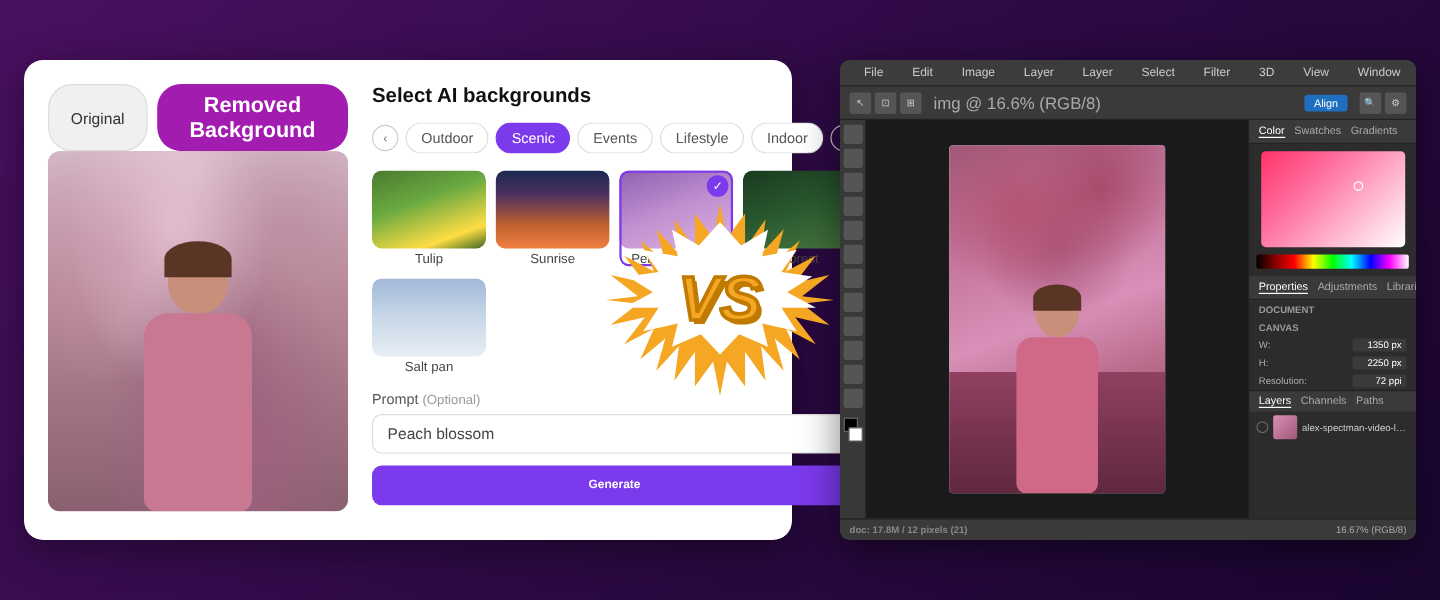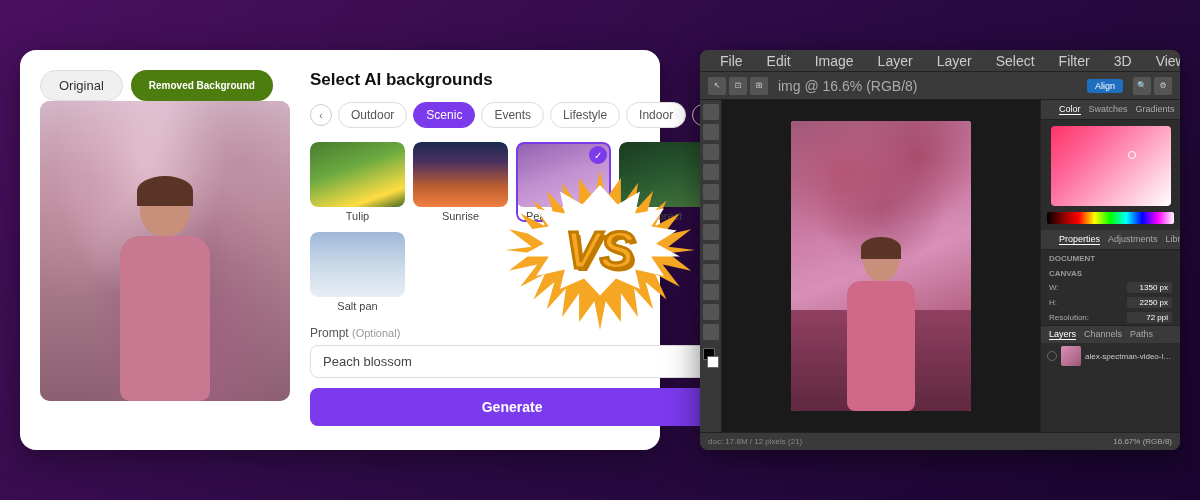--- a/index.html
+++ b/index.html
@@ -46,25 +46,25 @@
       border: 1.5px solid #ddd;
       border-radius: 20px;
       padding: 7px 18px;
       font-size: 13px;
       color: #333;
       cursor: pointer;
       font-weight: 500;
     }
 
     .btn-removed {
-      background: #4d7c0f;
+      background: #a21caf;
       border: none;
       border-radius: 20px;
       padding: 7px 18px;
-      font-size: 10px;
+      font-size: 18px;
       color: #fff;
       cursor: pointer;
       font-weight: 600;
     }
 
     .main-image {
       width: 250px;
       height: 300px;
       border-radius: 10px;
       overflow: hidden;
@@ -266,21 +266,21 @@
       outline: none;
     }
 
     .generate-btn {
       width: 100%;
       background: #7c3aed;
       color: #fff;
       border: none;
       border-radius: 8px;
       padding: 11px;
-      font-size: 14px;
+      font-size: 10px;
       font-weight: 600;
       cursor: pointer;
     }
 
     
     .vs-badge {
       position: absolute;
       left: 50%;
       top: 50%;
       transform: translate(-50%, -50%);
@@ -343,21 +343,21 @@
       background: #3c3c3c;
       height: 22px;
       display: flex;
       align-items: center;
       padding: 0 8px;
       gap: 12px;
       border-bottom: 1px solid #222;
     }
 
     .ps-menu-item {
-      font-size: 14px;
+      font-size: 10px;
       color: #ccc;
       padding-left: 12px;
     }
 
     .ps-toolbar-top {
       background: #3a3a3a;
       height: 28px;
       display: flex;
       align-items: center;
       padding: 0 8px;
@@ -499,21 +499,21 @@
     .ps-right-panels {
       width: 140px;
       background: #2c2c2c;
       border-left: 1px solid #222;
       display: flex;
       flex-direction: column;
     }
 
     .ps-panel-header {
       background: #3a3a3a;
-      padding: 4px 18px;
+      padding: 4px 8px;
       font-size: 9px;
       color: #ccc;
       display: flex;
       gap: 8px;
       border-bottom: 1px solid #222;
     }
 
     .ps-panel-tab {
       color: #aaa;
       cursor: pointer;
@@ -634,20 +634,21 @@
       height: 18px;
       display: flex;
       align-items: center;
       padding: 0 8px;
       border-top: 1px solid #222;
     }
 
     .ps-status-text {
       font-size: 8px;
       color: #888;
+      font-weight: bold;
     }
 
     .ps-zoom {
       font-size: 8px;
       color: #aaa;
       margin-left: auto;
     }
   </style>
 </head>
 <body>

